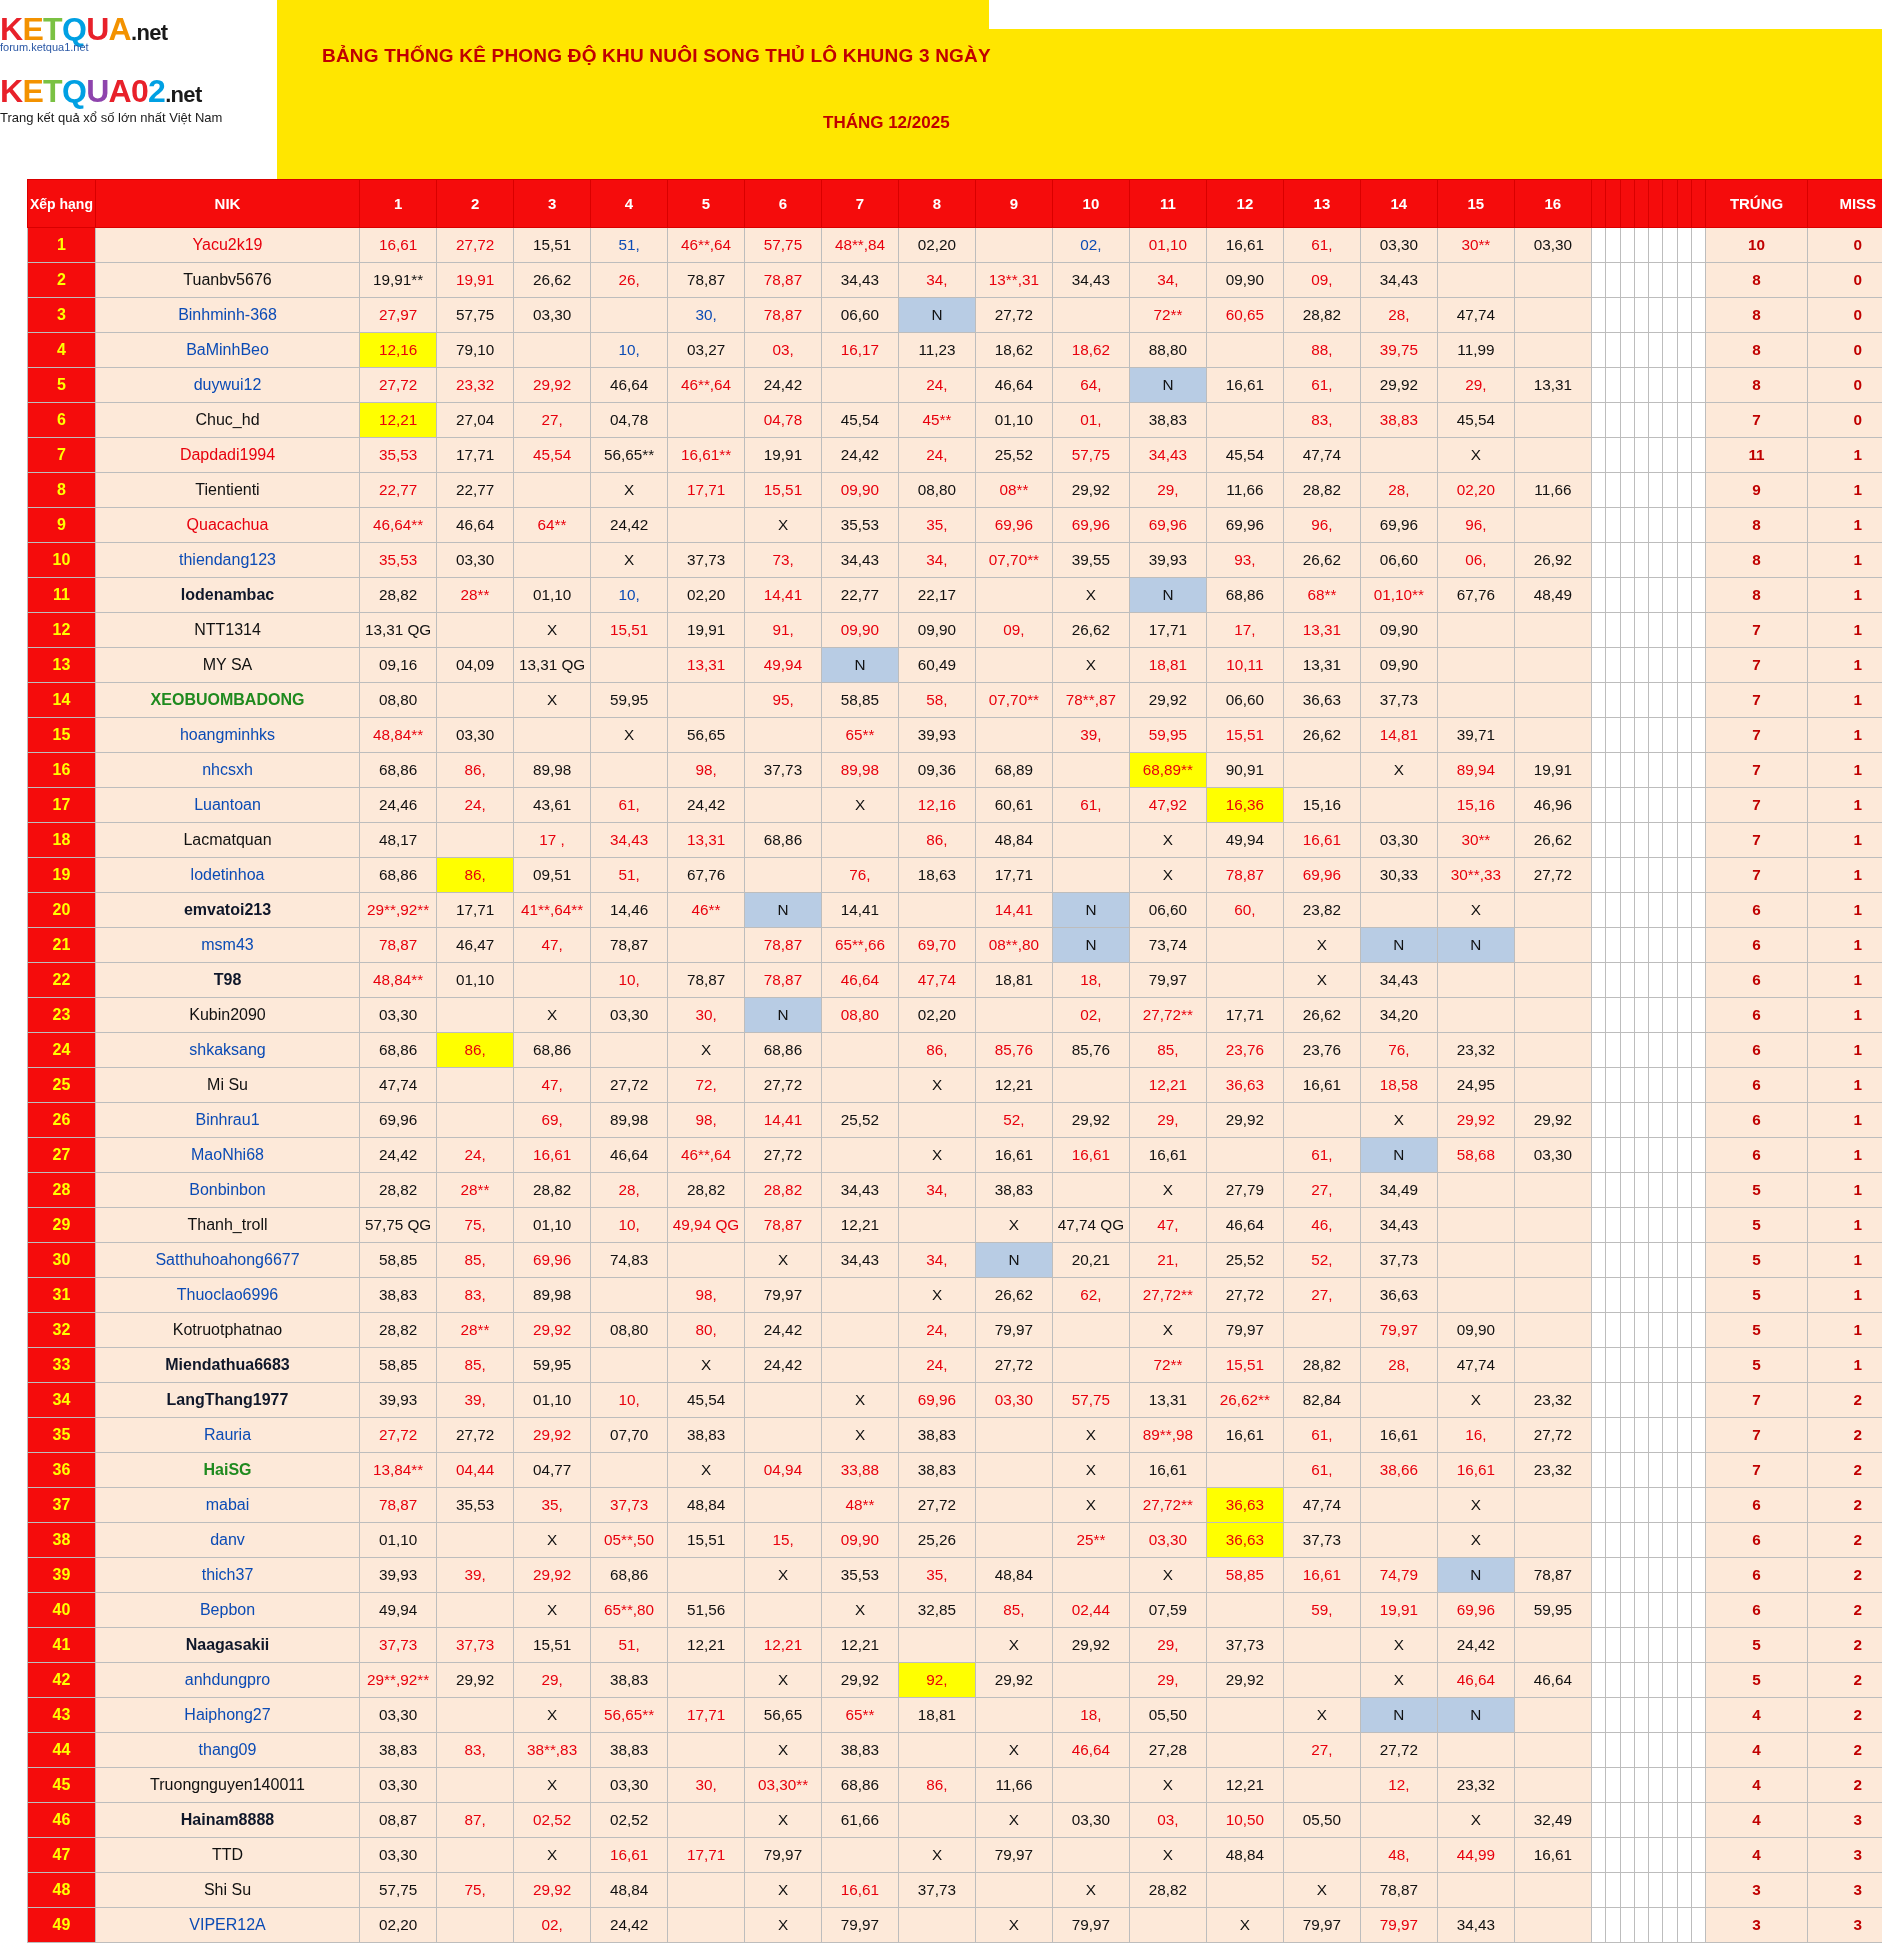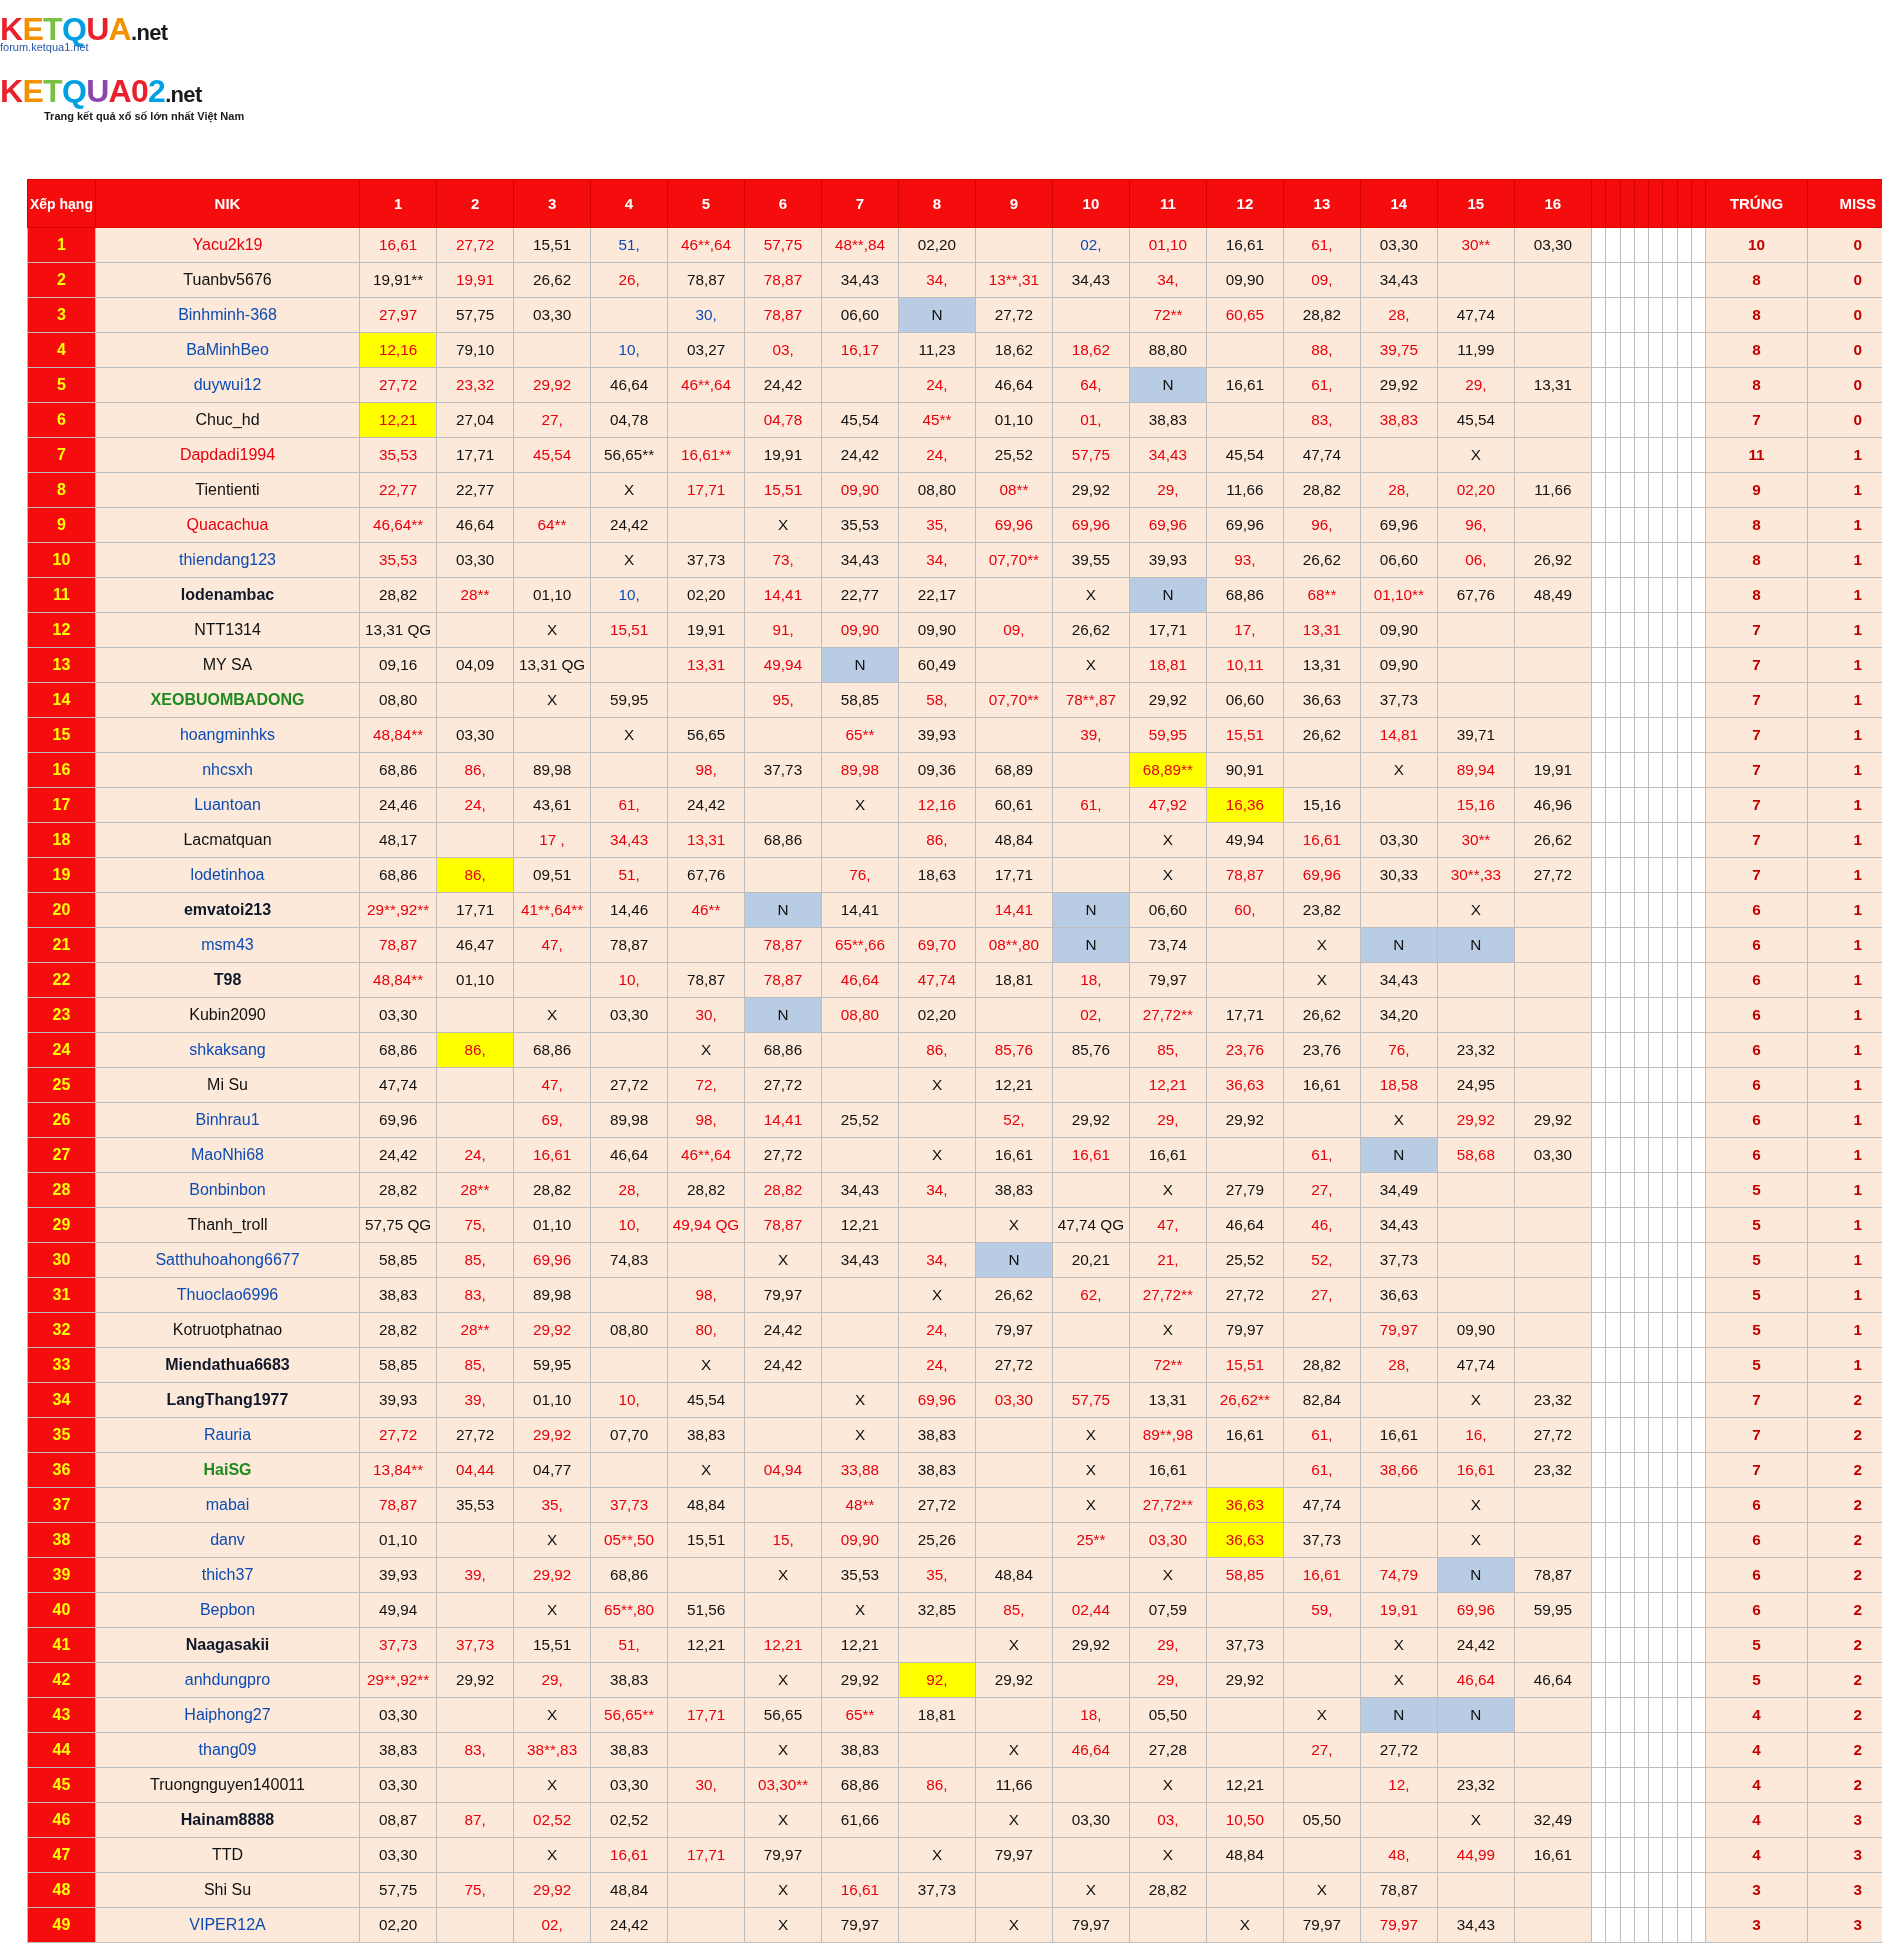--- a/index.html
+++ b/index.html
@@ -11,21 +11,21 @@
   .logo-cell{width:277px;background:#ffffff;display:flex;flex-direction:column;align-items:flex-start;justify-content:flex-start;padding-top:13px;box-sizing:border-box;}
   .logo1{font-size:32px;font-weight:bold;letter-spacing:-0.7px;line-height:1;}
   .logo1 .k{color:#e8212a}.logo1 .e{color:#f39200}.logo1 .t{color:#7ac143}
   .logo1 .q{color:#00a0e3}.logo1 .u{color:#e8212a}.logo1 .a{color:#f39200}
   .logo1 .net{color:#1a1a1a;font-size:22px}
   .logo-sub{font-size:11px;color:#2a57a5;margin-top:-4.4px;}
   .logo2{font-size:32px;font-weight:bold;letter-spacing:-0.7px;line-height:1;margin-top:22px;}
   .logo2 .c1{color:#e8212a}.logo2 .c2{color:#f39200}.logo2 .c3{color:#7ac143}
   .logo2 .c4{color:#00a0e3}.logo2 .c5{color:#8e44ad}.logo2 .c6{color:#e8212a}
   .logo2 .zero{color:#e8212a}.logo2 .two{color:#00a0e3}
-  .logo-tag{font-size:11px;color:#1a1a1a;margin-top:2.9px;font-weight:bold;margin-left:44px;}
+  .logo-tag{font-size:13px;color:#1a1a1a;margin-top:2.9px;font-weight:normal;}
 
   .title-cell{flex:1;background:#ffe600;position:relative;}
   .title-main{position:absolute;left:45px;top:45px;font-size:19px;font-weight:bold;color:#c00000;letter-spacing:0.2px;}
   .title-sub{position:absolute;left:546px;top:113px;font-size:17px;font-weight:bold;color:#c00000;}
   .top-white2{width:935px;background:#fff;height:29px;position:absolute;left:712px;top:0;}
 
   
   table{border-collapse:collapse;width:1882px;table-layout:fixed;margin-left:27px;}
   th,td{border:0.7px solid #bdbdbd;font-size:15.3px;text-align:center;height:34px;padding:0;overflow:hidden;white-space:nowrap;}
   thead th{background:#f50c0c;color:#ffffff;font-weight:bold;border:0.7px solid #d90000;height:47px;font-size:15px;}
@@ -59,20 +59,25 @@
   <div class="header">
     <div class="logo-cell">
       <div class="logo1">
         <span class="k">K</span><span class="e">E</span><span class="t">T</span><span class="q">Q</span><span class="u">U</span><span class="a">A</span><span class="net">.net</span>
       </div>
       <div class="logo-sub">forum.ketqua1.net</div>
       <div class="logo2">
         <span class="c1">K</span><span class="c2">E</span><span class="c3">T</span><span class="c4">Q</span><span class="c5">U</span><span class="c6">A</span><span class="zero">0</span><span class="two">2</span><span class="net" style="color:#1a1a1a;font-size:22px">.net</span>
       </div>
       <div class="logo-tag">Trang kết quả xổ số lớn nhất Việt Nam</div>
+    </div>
+    <div class="title-cell">
+      <div class="top-white2"></div>
+      <div class="title-main">BẢNG THỐNG KÊ PHONG ĐỘ KHU NUÔI SONG THỦ LÔ KHUNG  3 NGÀY</div>
+      <div class="title-sub">THÁNG 12/2025</div>
     </div>
   </div>
 
   <table>
     <colgroup>
       <col class="c-rank">
         <col class="c-nik">
       <col class="c-day">
         <col class="c-day">
         <col class="c-day">

